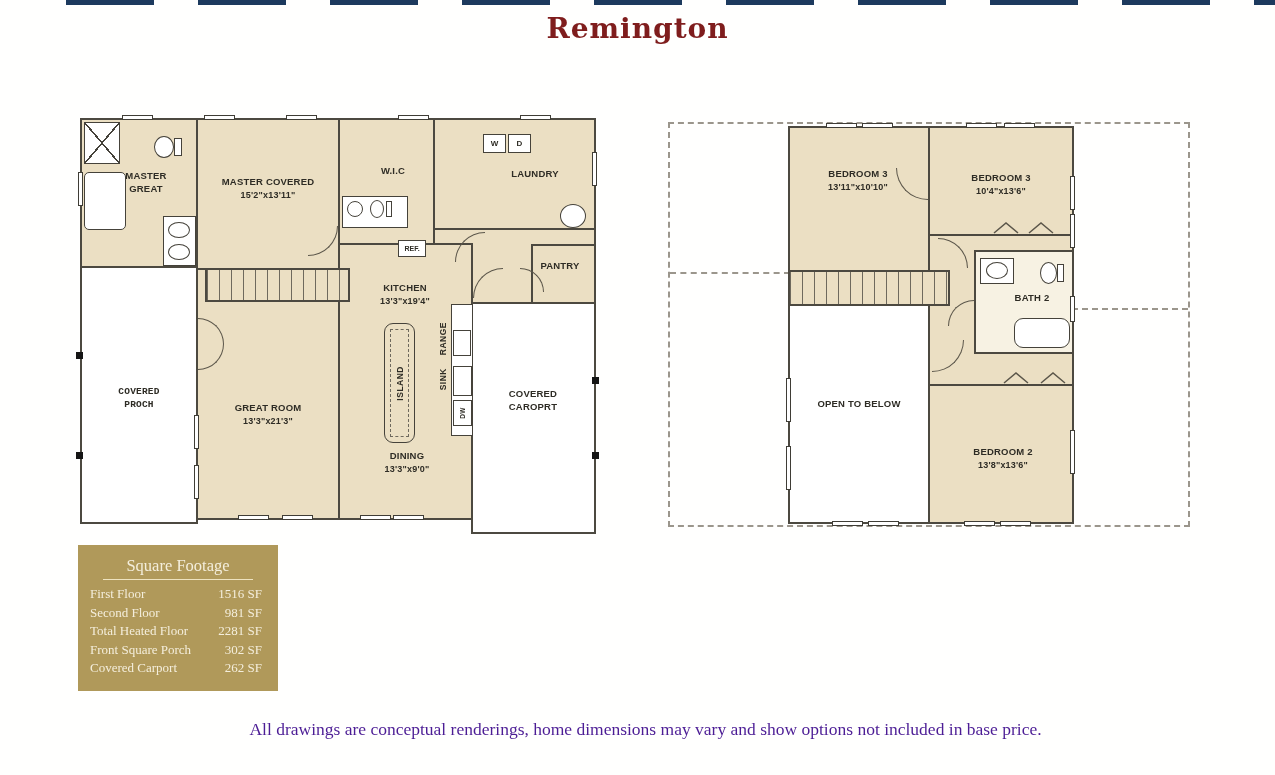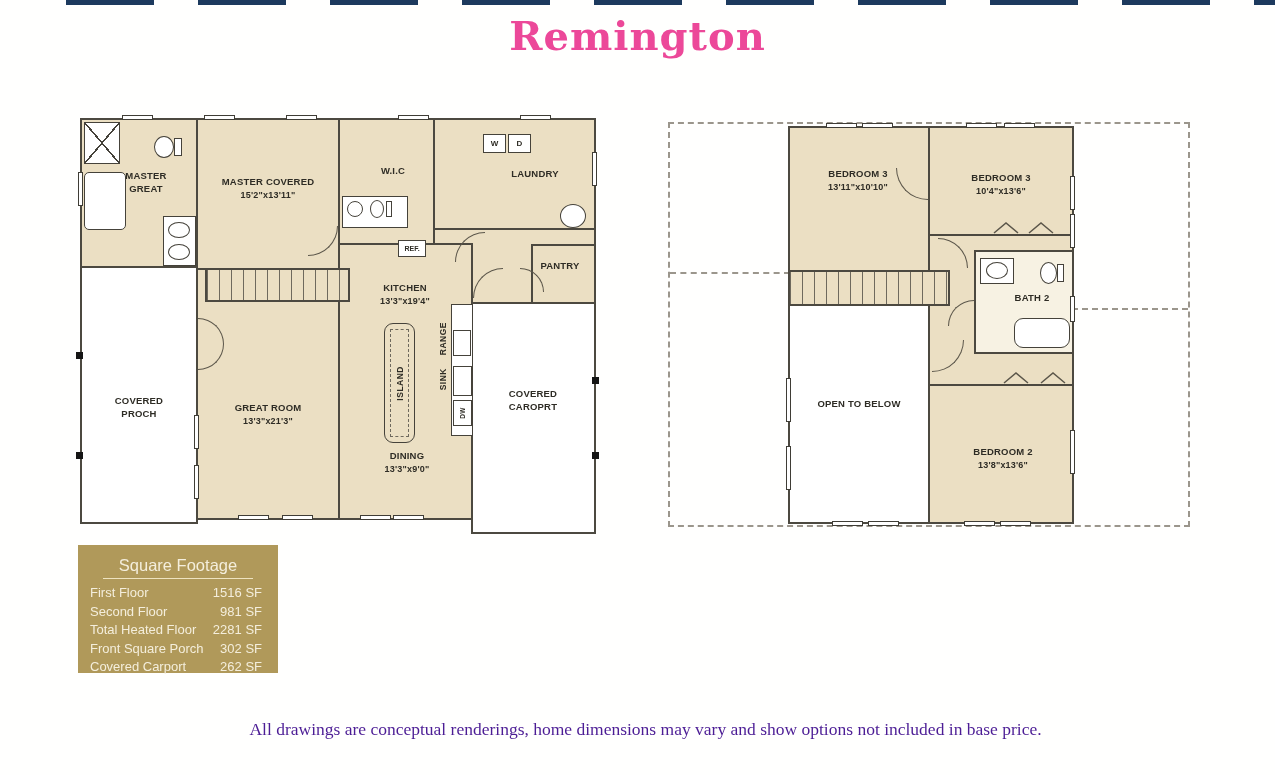--- a/index.html
+++ b/index.html
@@ -1,21 +1,21 @@
 <!DOCTYPE html>
 <html><head>
 <meta charset="utf-8">
 <style>
   html,body{margin:0;padding:0;background:#fff;}
   .page{position:relative;width:1275px;height:775px;background:#fffffe;overflow:hidden;
         font-family:"Liberation Sans",sans-serif;}
   .topstrip{position:absolute;left:66px;top:0;width:1209px;height:5px;
         background:repeating-linear-gradient(90deg,#1d3a5e 0 88px,transparent 88px 132px);}
   .title{position:absolute;left:0;top:12px;width:100%;text-align:center;
-        font-family:"DejaVu Serif",serif;font-weight:700;font-size:40px;color:#ec4899;letter-spacing:1px;}
+        font-family:"DejaVu Serif",serif;font-weight:700;font-size:28px;color:#7f1d1d;letter-spacing:1px;}
   .subtitle{position:absolute;left:0;top:59px;width:100%;text-align:center;
         font-family:"DejaVu Serif",serif;font-weight:700;font-size:17px;color:#1e3a5f;}
   .room{position:absolute;background:#ebdfc3;border:2px solid #4c4940;box-sizing:border-box;}
   .wroom{position:absolute;background:#fff;border:2px solid #4c4940;box-sizing:border-box;}
   .bathfloor{position:absolute;background:#f7f2e3;border:2px solid #4c4940;box-sizing:border-box;}
   .label{position:absolute;font-size:9.5px;font-weight:bold;color:#2e2c25;text-align:center;
         line-height:1.35;letter-spacing:.2px;}
   .rd{display:block;font-size:9px;}
   .window{position:absolute;background:#fff;border:1px solid #3f3d36;box-sizing:border-box;}
   .wh{width:31px;height:5px;}
@@ -35,22 +35,22 @@
   .xbox{position:absolute;border:1.5px solid #45423a;box-sizing:border-box;background:
     linear-gradient(to top right, transparent calc(50% - .8px), #45423a calc(50% - .8px) calc(50% + .8px), transparent calc(50% + .8px)),
     linear-gradient(to bottom right, transparent calc(50% - .8px), #45423a calc(50% - .8px) calc(50% + .8px), transparent calc(50% + .8px)),#fff;}
   .arc{position:absolute;border:1.2px solid #5b564a;box-sizing:border-box;}
   .arc.q1{border-left:none;border-bottom:none;border-radius:0 100% 0 0;}
   .arc.q2{border-right:none;border-bottom:none;border-radius:100% 0 0 0;}
   .arc.q3{border-right:none;border-top:none;border-radius:0 0 0 100%;}
   .arc.q4{border-left:none;border-top:none;border-radius:0 0 100% 0;}
   .chev{position:absolute;}
   .boxlbl{display:flex;align-items:center;justify-content:center;font-size:8px;font-weight:bold;color:#2e2c25;}
-  .sqbox{position:absolute;left:78px;top:545px;width:200px;height:128px;background:#b0995a;
-        color:#f4eedc;font-family:Liberation Sans, sans-serif;}
+  .sqbox{position:absolute;left:78px;top:545px;width:200px;height:146px;background:#b0995a;
+        color:#f4eedc;font-family:Liberation Serif, serif;}
   .sqtitle{margin:11px auto 5px;width:150px;text-align:center;font-size:16.5px;
         border-bottom:1.5px solid #eee3c0;padding-bottom:3px;}
   .sqrow{display:flex;justify-content:space-between;padding:0 16px 0 12px;font-size:13px;line-height:18.6px;gap:8px;}
   .disclaimer{position:absolute;left:8px;top:719px;width:100%;text-align:center;
         font-family:"Liberation Serif",serif;font-size:17.5px;color:#4c1d95;}
 </style>
 </head>
 <body>
 
 <div class="page">
@@ -144,21 +144,21 @@
     <span>PANTRY</span></div>
   <div class="label" style="left:360px;top:282px;width:90px;">
     <span>KITCHEN</span>
     <span class="rd">13'3"x19'4"</span></div>
   <div class="label" style="left:362px;top:450px;width:90px;">
     <span>DINING</span>
     <span class="rd">13'3"x9'0"</span></div>
   <div class="label" style="left:212px;top:402px;width:112px;">
     <span>GREAT ROOM</span>
     <span class="rd">13'3"x21'3"</span></div>
-  <div class="label" style="left:108px;top:395px;width:62px;">
+  <div class="label" style="left:108px;top:386px;width:62px;font-family:Liberation Mono, monospace;">
     <span>COVERED PROCH</span></div>
   <div class="label" style="left:498px;top:388px;width:70px;">
     <span>COVERED CAROPRT</span></div>
 
   <div class="dashrect" style="left:668px;top:122px;width:522px;height:405px;"></div>
   <div class="dashline" style="left:670px;top:272px;width:120px;"></div>
   <div class="dashline" style="left:1072px;top:308px;width:116px;"></div>
 
   <div class="room" style="left:788px;top:126px;width:142px;height:146px;"></div>
   <div class="room" style="left:928px;top:126px;width:146px;height:110px;"></div>

